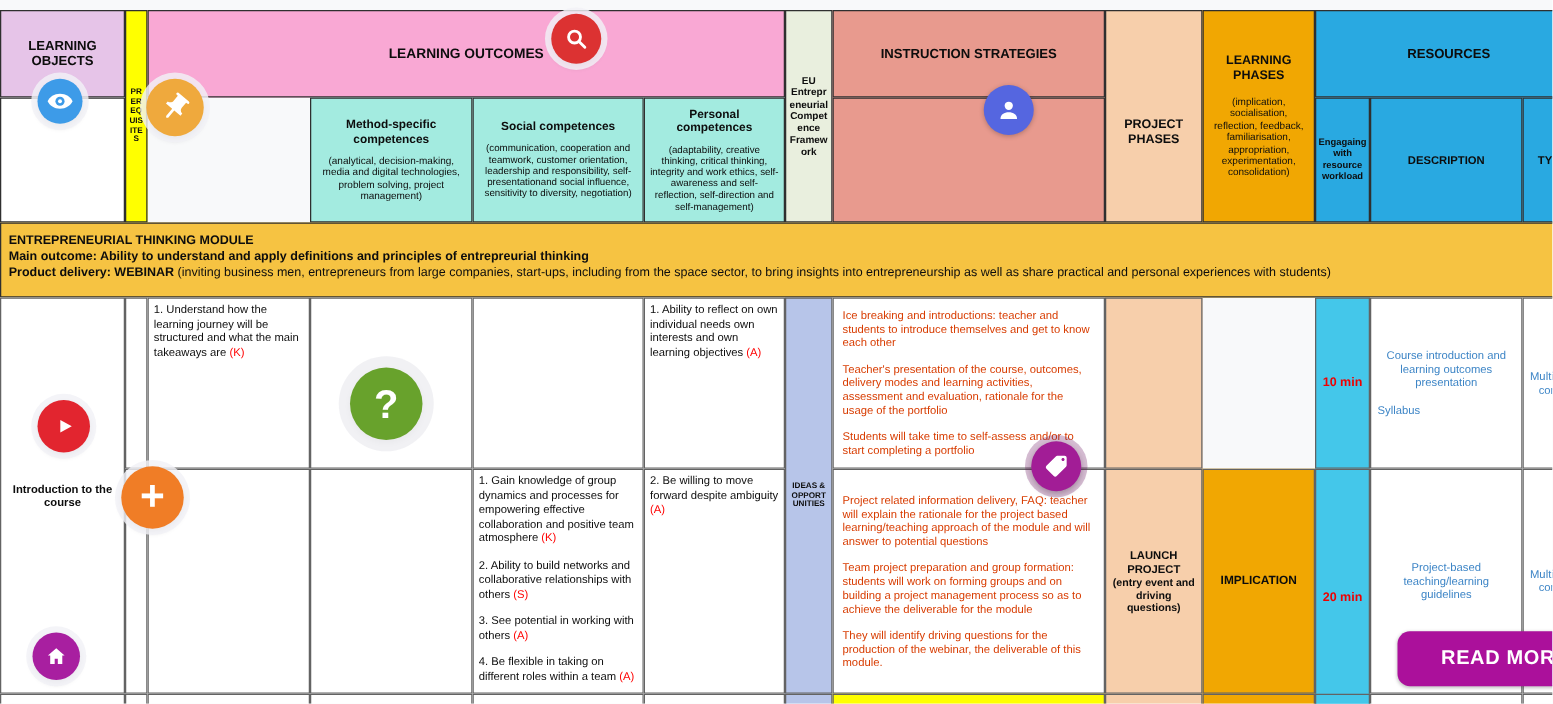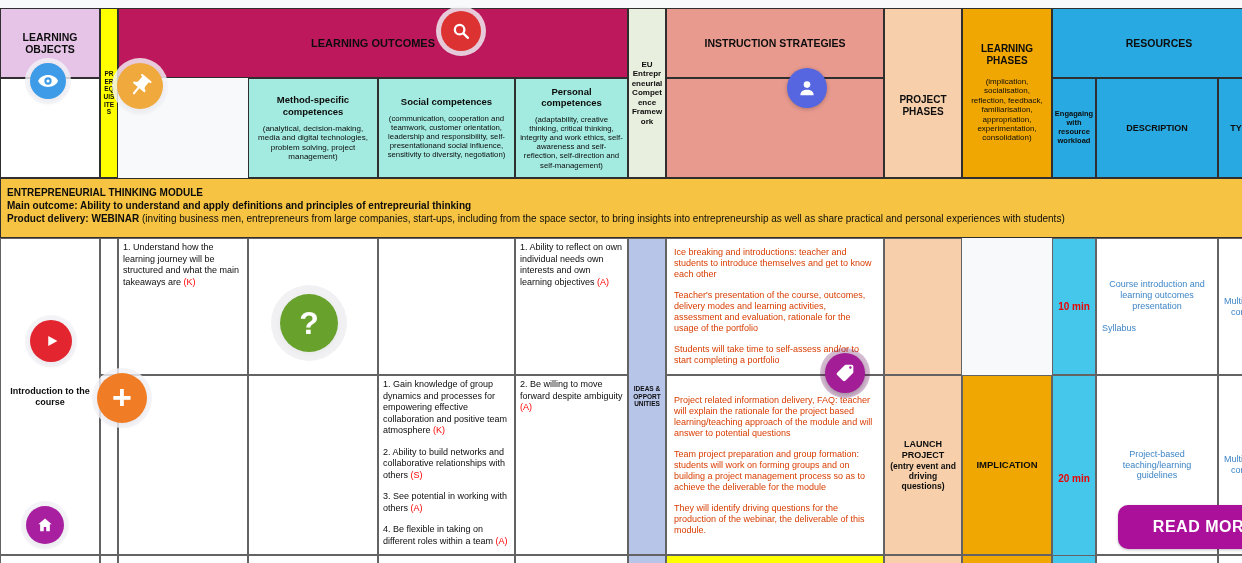--- a/index.html
+++ b/index.html
@@ -32,21 +32,21 @@
   <div class="cell b" style="left:0;top:8px;width:100px;height:70px;background:#e6c4e8;font-size:10.5px;">
       <span>LEARNING OBJECTS</span>
     </div>
 
   <div class="cell" style="left:0;top:78px;width:100px;height:100px;background:#fff;"></div>
 
   <div class="cell b" style="left:100px;top:8px;width:18px;height:170px;background:#ffff00;font-size:6.5px;word-break:break-all;padding:2px;">
       <span style="word-break:break-all;">PREREQUISITES</span>
     </div>
 
-  <div class="cell b" style="left:118px;top:8px;width:510px;height:70px;background:#be185d;font-size:11px;">
+  <div class="cell b" style="left:118px;top:8px;width:510px;height:70px;background:#f9a8d4;font-size:11px;">
       <span>LEARNING OUTCOMES</span>
     </div>
 
   <div class="cell" style="left:248px;top:78px;width:130px;height:100px;background:#a3ebe0;padding:4px;gap:7px;">
     <span class="b" style="font-size:9.5px;">Method-specific competences</span>
     <span style="font-size:8px;">(analytical, decision-making, media and digital technologies, problem solving, project management)</span>
   </div>
   <div class="cell" style="left:378px;top:78px;width:137px;height:100px;background:#a3ebe0;padding:4px;gap:6px;">
     <span class="b" style="font-size:9.5px;">Social competences</span>
     <span style="font-size:7.8px;">(communication, cooperation and teamwork, customer orientation, leadership and responsibility, self-presentationand social influence, sensitivity to diversity, negotiation)</span>

